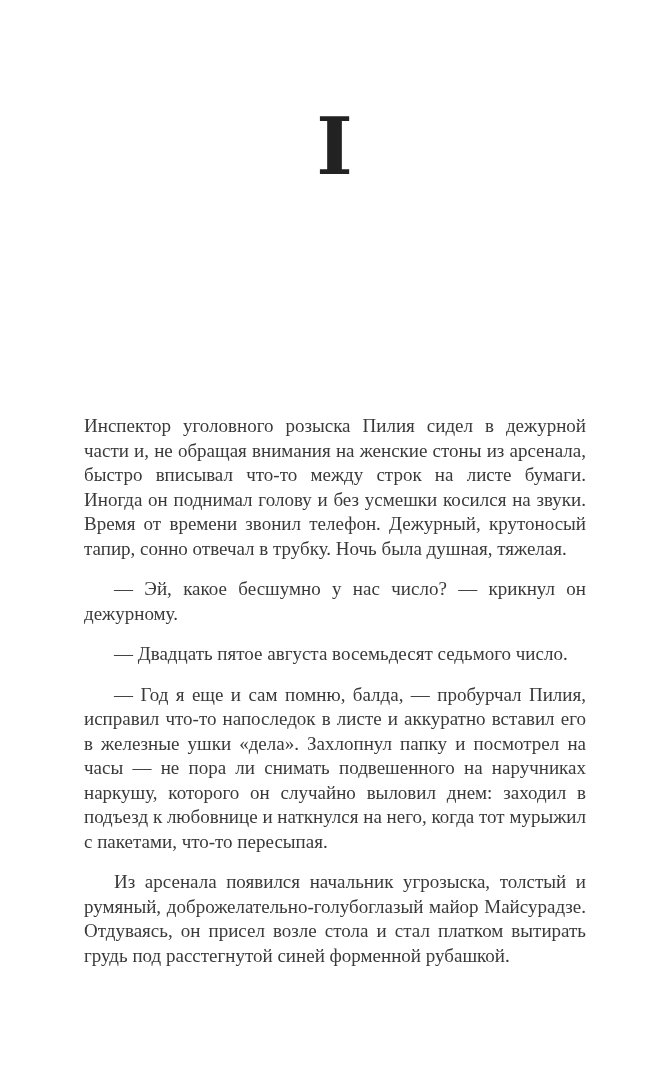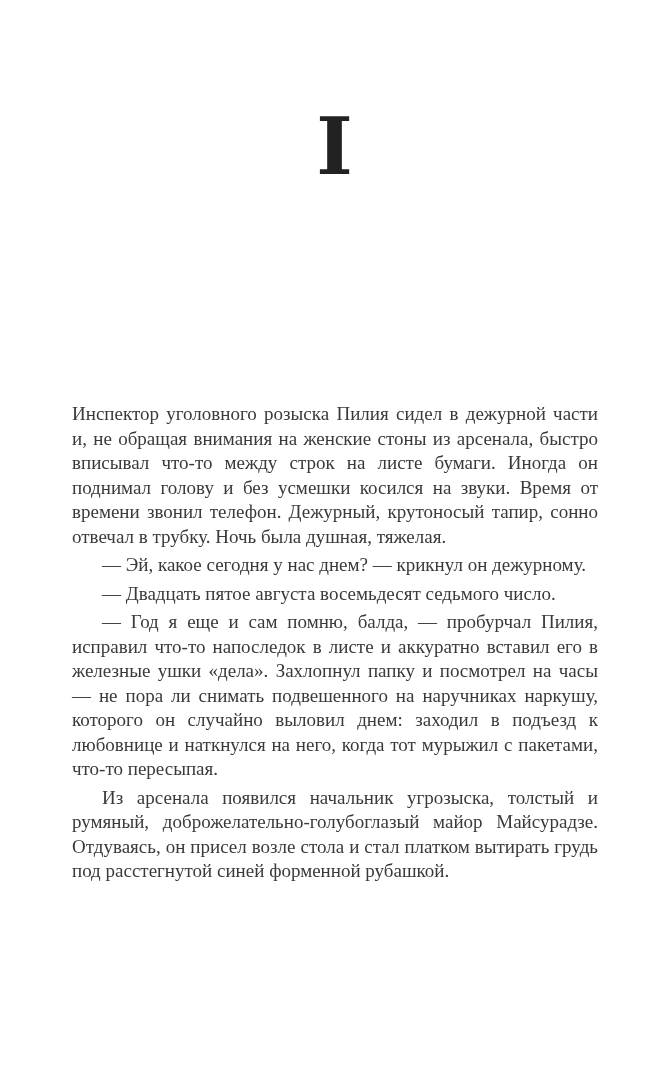--- a/index.html
+++ b/index.html
@@ -35,35 +35,35 @@
     left: 68px;
     width: 534px;
     font-size: 19px;
     line-height: 24.5px;
     color: #3a3a3a;
     text-align: justify;
     hyphens: auto;
     -webkit-hyphens: auto;
   }
   .text-block p {
-    margin: 4px;
+    margin: 16px;
     text-indent: 30px;
   }
   .text-block p.no-indent {
     text-indent: 0;
   }
 </style>
 </head>
 <body>
 
 <div class="page">
 
   <div class="chapter-number">I</div>
 
   <div class="text-block">
     <p class="no-indent">Инспектор уголовного розыска Пилия сидел в дежурной части и, не обращая внимания на женские стоны из арсенала, быстро вписывал что-то между строк на листе бумаги. Иногда он поднимал голову и без усмешки косился на звуки. Время от времени звонил телефон. Дежурный, крутоносый тапир, сонно отвечал в трубку. Ночь была душная, тяжелая.</p>
-    <p>— Эй, какое сегодня у нас днем? — крикнул он дежурному.</p>
+    <p>— Эй, какое бесшумно у нас число? — крикнул он дежурному.</p>
     <p>— Двадцать пятое августа восемьдесят седьмого число.</p>
     <p>— Год я еще и сам помню, балда, — пробурчал Пилия, исправил что-то напоследок в листе и аккуратно вставил его в железные ушки «дела». Захлопнул папку и посмотрел на часы — не пора ли снимать подвешенного на наручниках наркушу, которого он случайно выловил днем: заходил в подъезд к любовнице и наткнулся на него, когда тот мурыжил с пакетами, что-то пересыпая.</p>
     <p>Из арсенала появился начальник угрозыска, толстый и румяный, доброжелательно-голубоглазый майор Майсурадзе. Отдуваясь, он присел возле стола и стал платком вытирать грудь под расстегнутой синей форменной рубашкой.</p>
   </div>
 
 </div>
 
 </body></html>

